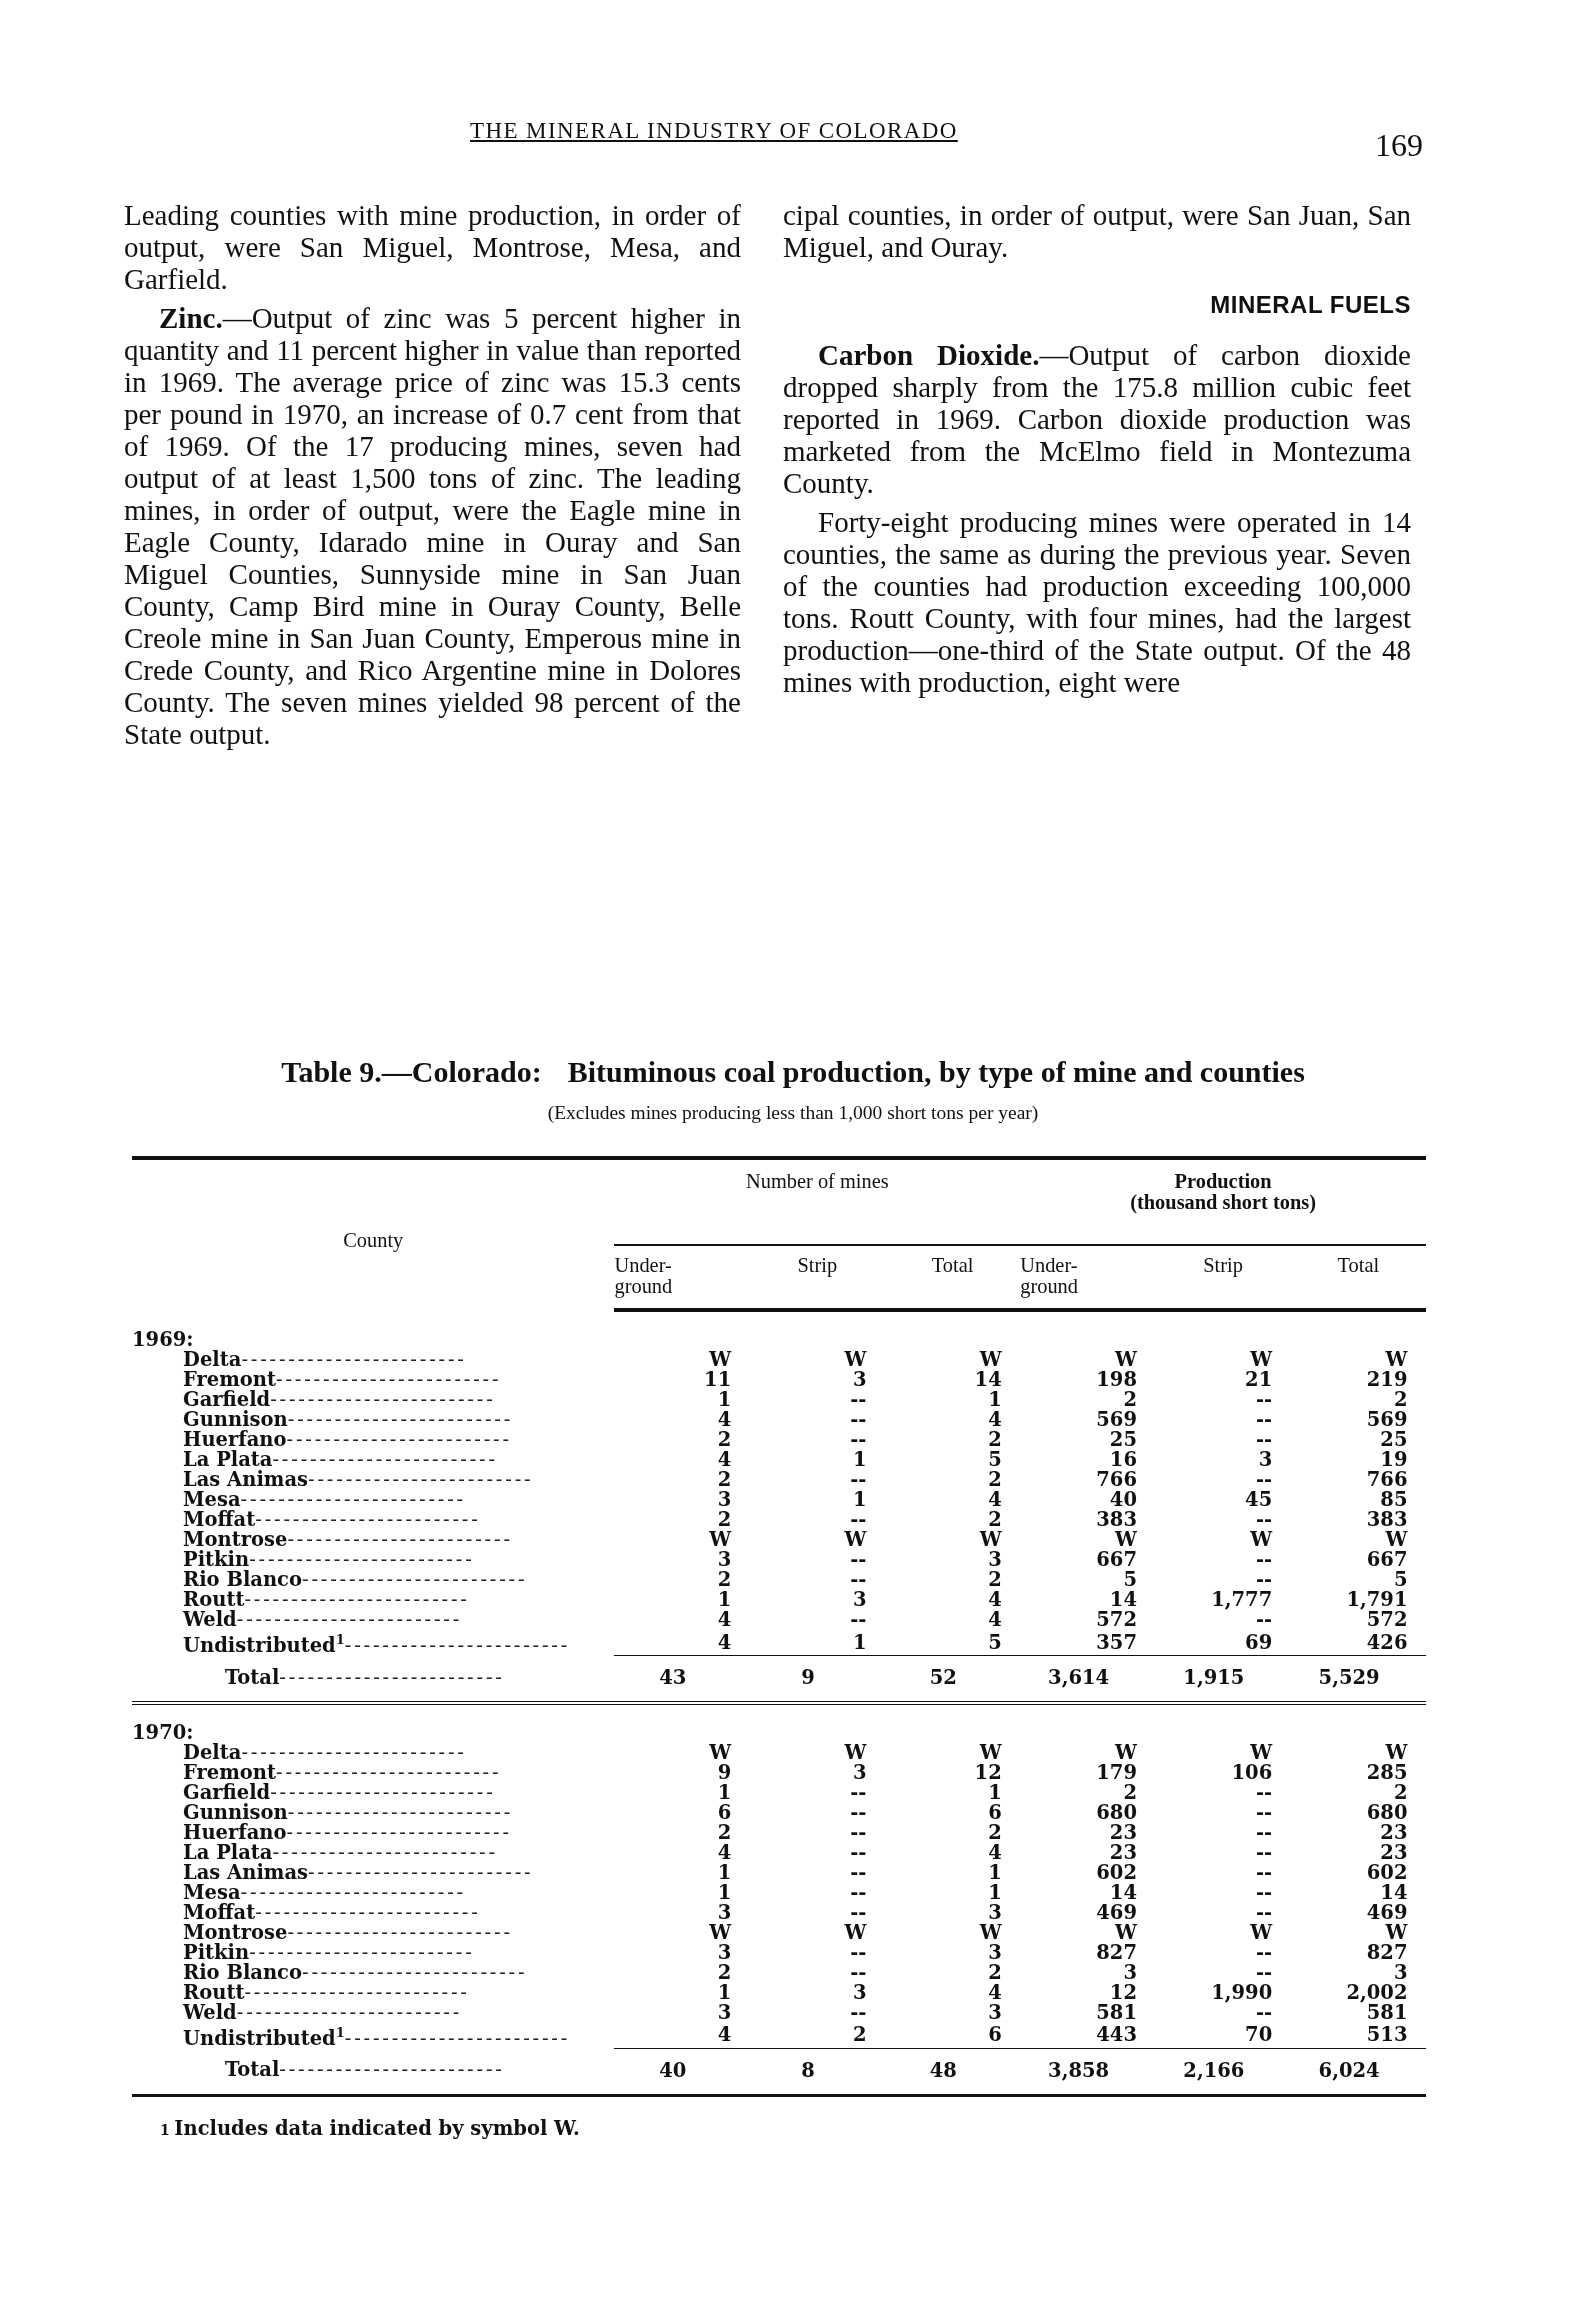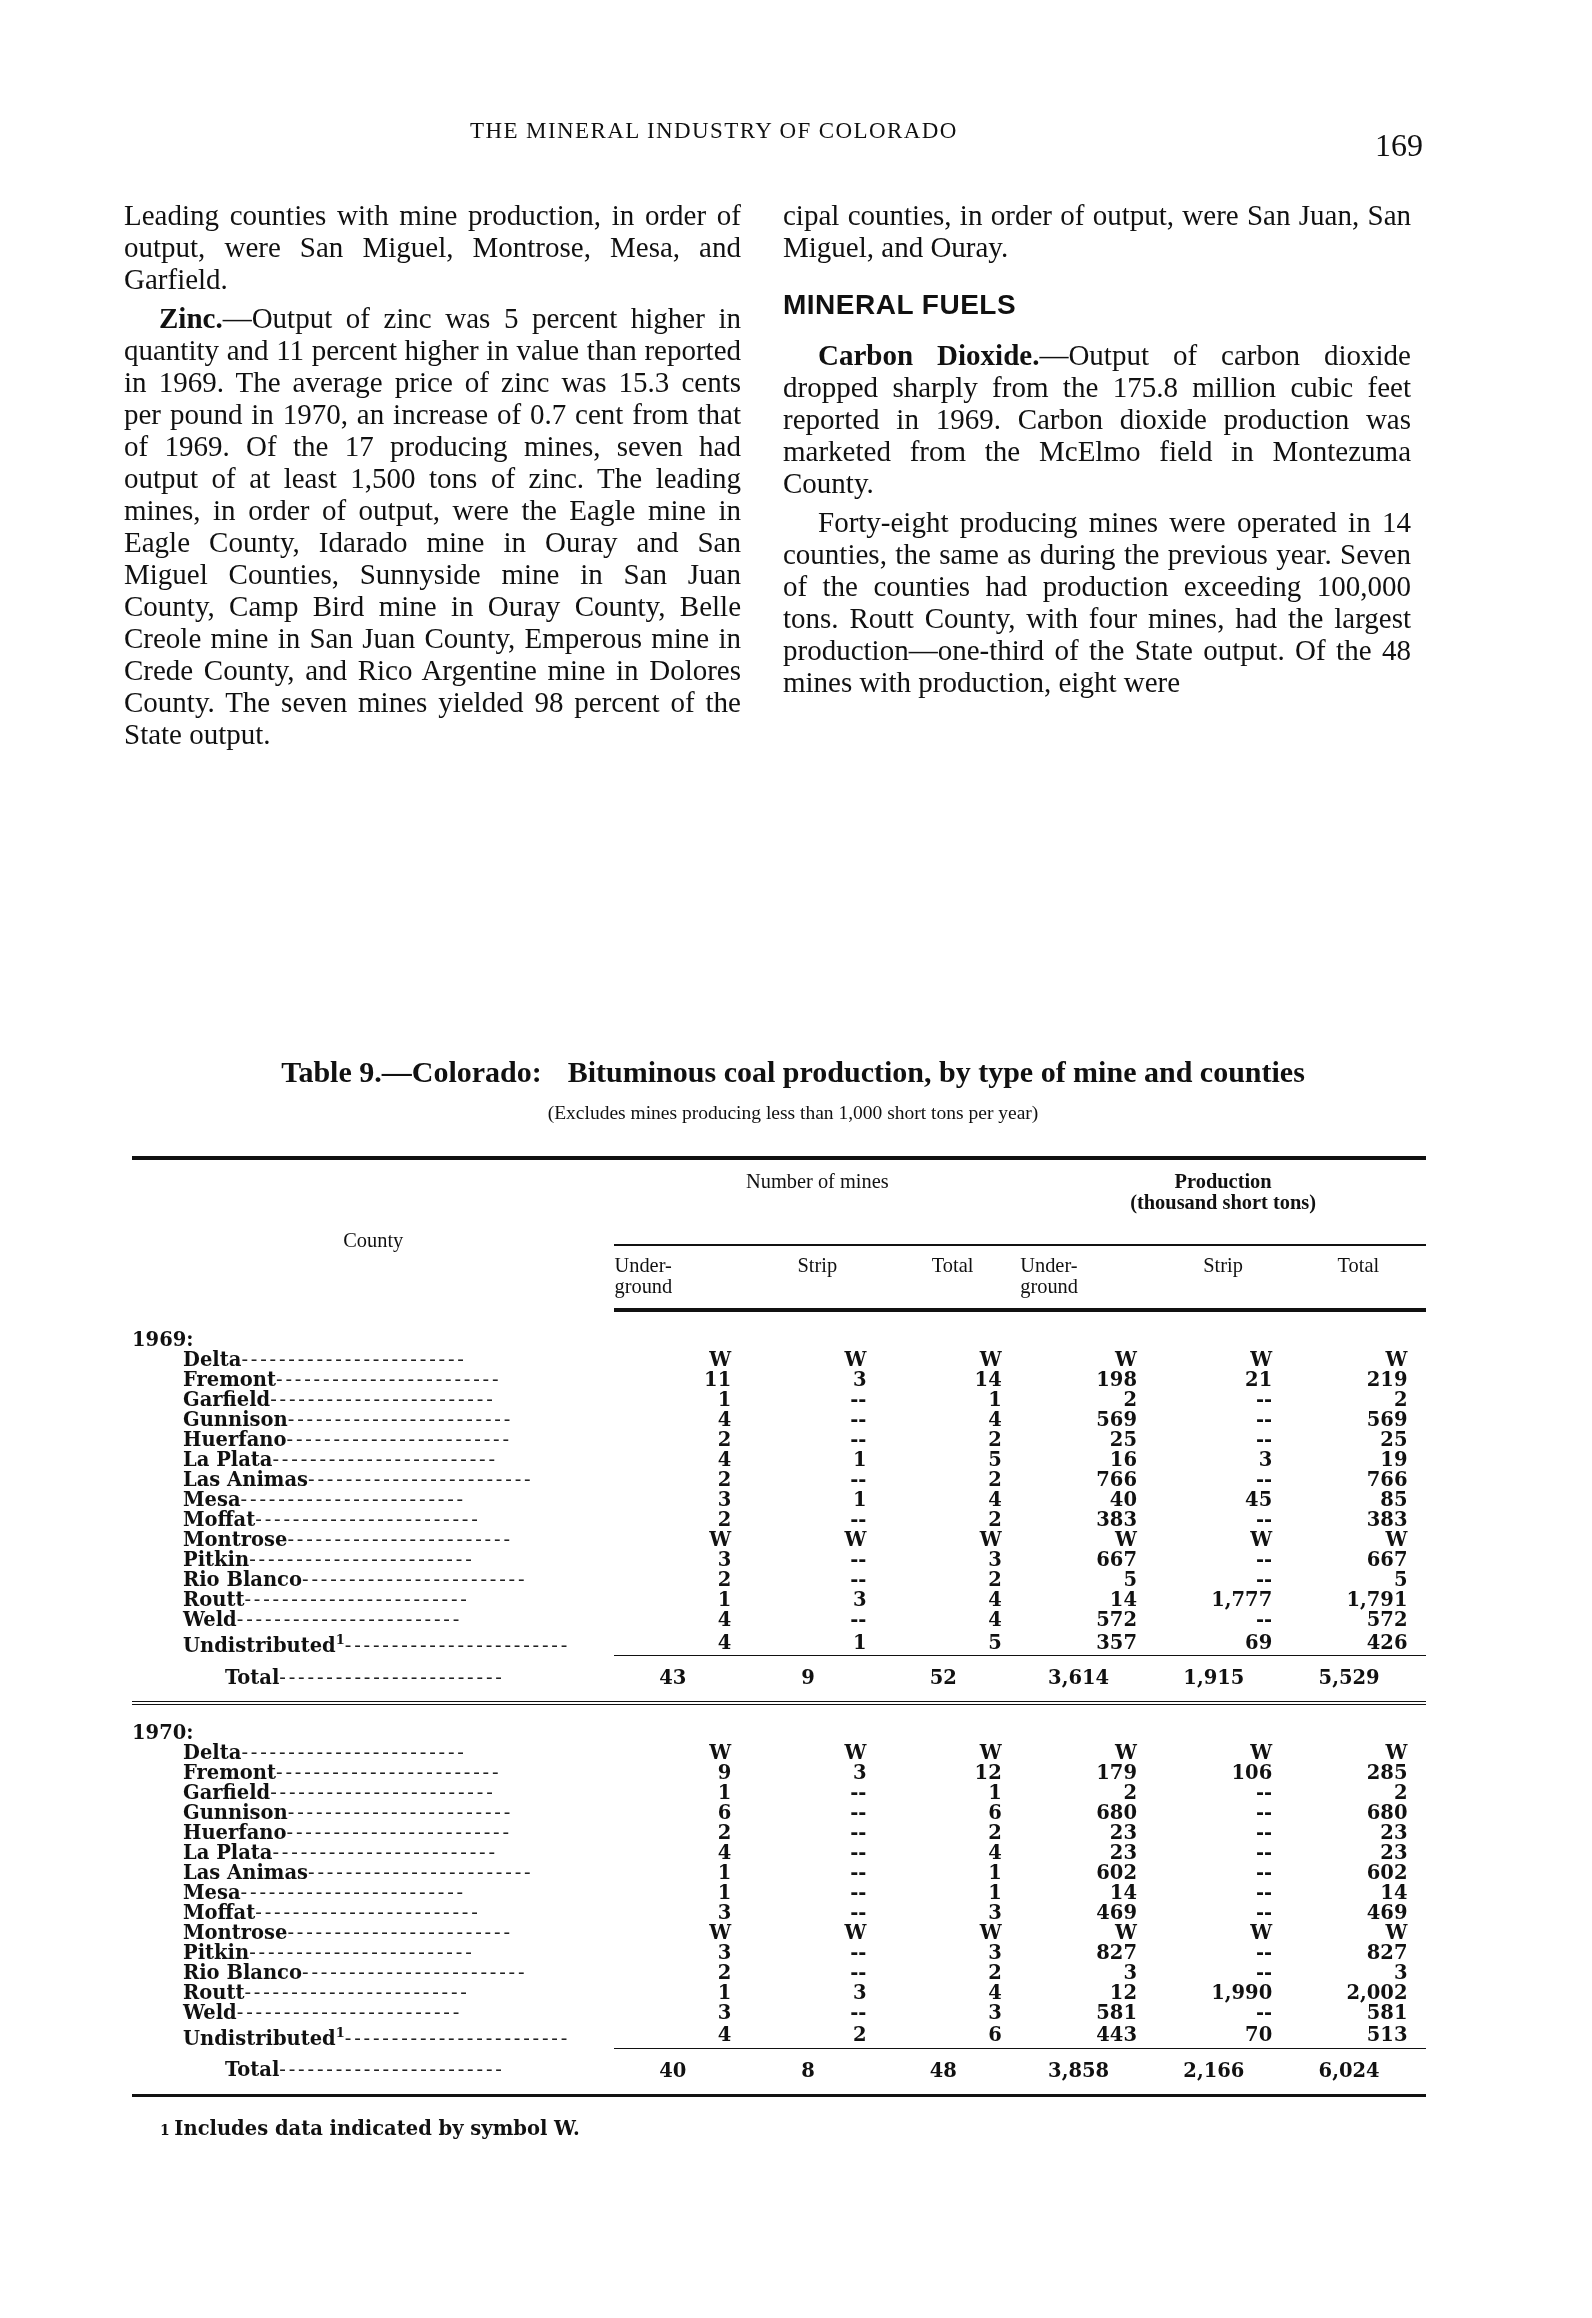--- a/index.html
+++ b/index.html
@@ -5,37 +5,37 @@
   html, body { margin: 0; padding: 0; background: #ffffff; }
   body { width: 1592px; height: 2531px; position: relative; overflow: hidden; color: #111; }
   .page { position: absolute; left: 0; top: 0; width: 1592px; height: 2531px; }
 
   .running-head {
     position: absolute; left: 125px; top: 111px; width: 1298px; height: 42px;
     font-family: "Liberation Serif", "DejaVu Serif", serif;
   }
   .running-title {
     position: absolute; left: 345px; top: 6.5px;
-    font-size: 23px; letter-spacing: 1.4px; font-variant: small-caps;
+    font-size: 23px; letter-spacing: 1.4px; font-variant: small-caps; text-decoration: underline;
   }
   .page-number { position: absolute; right: 0; top: 16px; font-size: 32px; }
 
   .col {
     position: absolute; top: 199px; width: 617px;
     font-family: "Liberation Serif", "DejaVu Serif", serif;
     font-size: 29px; line-height: 32px; text-align: justify;
   }
   .col-left { left: 124px; }
   .col-right { left: 783px; width: 628px; }
   .col p { margin: 0 0 6.5px 0; }
   .col p.indent { text-indent: 35px; }
   .col .runin { font-weight: bold; }
   .section-head {
-    text-align: left; font-family: "Liberation Sans", "DejaVu Sans", sans-serif;
-    font-weight: bold; font-size: 28px; letter-spacing: 0.5px; margin: 25.5px 0 18.5px 0;
+    text-align: right; font-family: "Liberation Sans", "DejaVu Sans", sans-serif;
+    font-weight: bold; font-size: 24px; letter-spacing: 0.5px; margin: 25.5px 0 18.5px 0;
   }
 
   .table-block {
     position: absolute; left: 132px; top: 1055px; width: 1294px;
     font-family: "DejaVu Serif", "Liberation Serif", serif;
   }
   .table-title {
     text-align: center; font-size: 30px; font-weight: bold;
     font-family: "Liberation Serif", "DejaVu Serif", serif; margin-left: 28px;
   }

